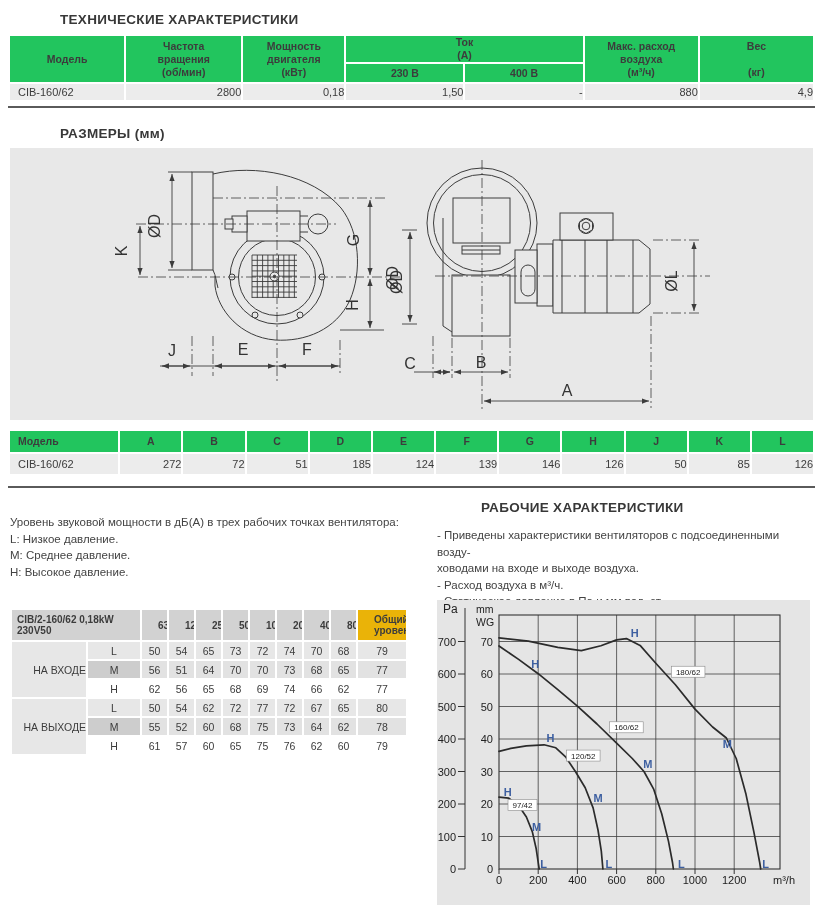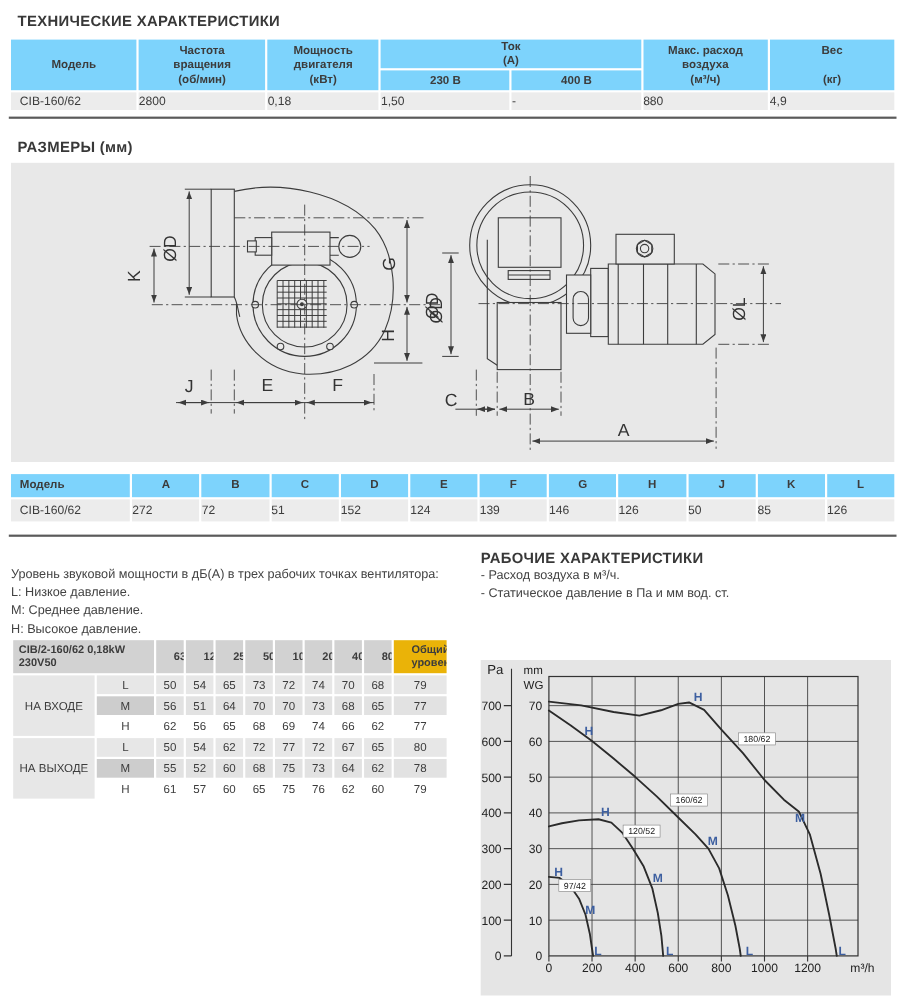--- a/index.html
+++ b/index.html
@@ -1,36 +1,36 @@
 <!DOCTYPE html>
 <html><head>
 <meta charset="utf-8">
 <style>
   * { margin:0; padding:0; box-sizing:border-box; }
   html,body { width:823px; height:916px; background:#fff; font-family:"Liberation Sans", sans-serif; color:#3d3d3d; }
   body { position:relative; overflow:hidden; }
   .abs { position:absolute; }
-  .sec-heading { font-size:13.5px; font-weight:bold; color:#383838; letter-spacing:.3px; }
+  .sec-heading { font-size:13.5px; font-weight:bold; color:#383838; letter-spacing:.3px;margin-left:44px; }
   .divider { position:absolute; left:8px; width:807px; border-top:2px solid #5a5a5a; }
 
   
   table { border-collapse:separate; border-spacing:2px; table-layout:fixed; }
   th, td { overflow:hidden; }
-  .gtable th { background:#7dd3fc; font-size:10.5px; font-weight:bold; color:#3c3c3c;
+  .gtable th { background:#22c55e; font-size:10.5px; font-weight:bold; color:#3c3c3c;
                text-align:center; vertical-align:middle; line-height:13px; white-space:pre-line; }
-  .gtable td { background:#ececec; font-size:11px; color:#3c3c3c; text-align:left; vertical-align:middle; }
+  .gtable td { background:#ececec; font-size:11px; color:#3c3c3c; text-align:right; vertical-align:middle; }
   .gtable td.model, .gtable th.model-l { text-align:left; padding-left:8px; }
 
   
   .atable th { background:#d2d2d2; font-size:10px; font-weight:bold; color:#3c3c3c;
                text-align:center; vertical-align:middle; line-height:11px; white-space:pre-line;padding-left:16px; }
   .atable th.total { background:#eab308; }
   .atable th.mh { font-size:10px; text-align:left; padding-left:5px; }
   .atable td { font-size:10.5px; color:#3c3c3c; text-align:center; vertical-align:middle; }
-  .atable td.group { text-align:center; padding-left:0; font-size:10.5px; }
+  .atable td.group { text-align:right; padding-left:0; font-size:10.5px; }
   .atable tr.row-L td { background:#e7e7e7; }
   .atable tr.row-M td { background:#e2e2e2; }
   .atable tr.row-M td.point { background:#cdcdcd; }
   .atable tr.row-H td { background:#ffffff; }
   .atable td.group { background:#e7e7e7 !important; }
 
   .text12 { font-size:11.5px; line-height:16.5px; color:#434343; }
   .pre { white-space:pre-line; }
 
   .panel { background:#e8e8e8; }
@@ -215,41 +215,41 @@
     <th>H</th>
     <th>J</th>
     <th>K</th>
     <th>L</th>
   </tr>
   <tr style="height:20px;">
     <td class="model">CIB-160/62</td>
     <td>272</td>
     <td>72</td>
     <td>51</td>
-    <td>152</td>
+    <td>185</td>
     <td>124</td>
     <td>139</td>
     <td>146</td>
     <td>126</td>
     <td>50</td>
     <td>85</td>
     <td>126</td>
   </tr>
 </tbody>
   </table>
 
 <div class="divider" style="top:486px;"></div>
 
 <div class="abs" style="left:10px; top:498px; width:410px;">
   <div class="text12" style="margin-top:16px; white-space:nowrap;">Уровень звуковой мощности в дБ(А) в трех рабочих точках вентилятора:</div>
   <div class="text12">L: Низкое давление.</div>
   <div class="text12">M: Среднее давление.</div>
   <div class="text12">H: Высокое давление.</div>
 
-  <table class="atable" style="margin-top:0; width:398px;">
+  <table class="atable" style="margin-top:28px; width:398px;">
     <colgroup>
       <col style="width:74px">
         <col style="width:52px">
       <col span="8" style="width:25px">
       <col style="width:48px">
     </colgroup>
     <thead id="ac-head">
         <tr style="height: 30px;">
           <th colspan="2" class="mh">CIB/2-160/62 0,18kW 230V50</th>
           <th>63</th>
@@ -338,20 +338,22 @@
           <td>62</td>
           <td>60</td>
           <td class="total">79</td>
         </tr>
       </tbody>
   </table>
 </div>
 
 <div class="abs" style="left:437px; top:500px; width:378px;">
   <div class="sec-heading">РАБОЧИЕ ХАРАКТЕРИСТИКИ</div>
+  <div class="text12 pre" style="margin-top:12px;">- Приведены характеристики вентиляторов с подсоединенными возду-
+ховодами на входе и выходе воздуха.</div>
   <div class="text12">- Расход воздуха в м³/ч.</div>
   <div class="text12">- Статическое давление в Па и мм вод. ст.</div>
 </div>
 
 <div class="abs chart-panel" style="left:437px; top:600px; width:373px; height:305px;">
   <svg id="chart-svg" width="373" height="305" viewBox="0 0 373 305">
       <g stroke="#3f3f3f" stroke-width="0.8" fill="none">
         <line x1="101.2" y1="15" x2="101.2" y2="269"></line>
         <line x1="140.4" y1="15" x2="140.4" y2="269"></line>
         <line x1="179.60000000000002" y1="15" x2="179.60000000000002" y2="269"></line>

